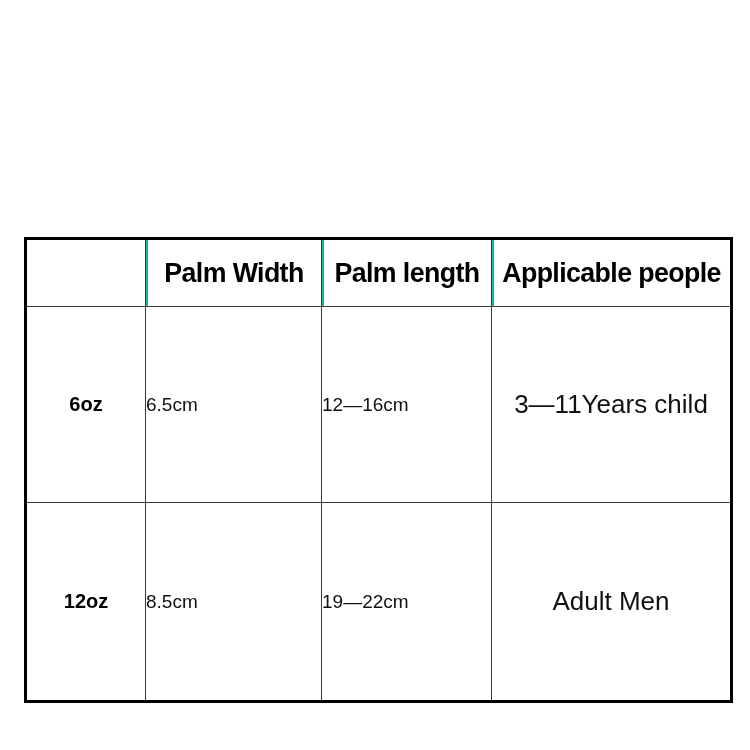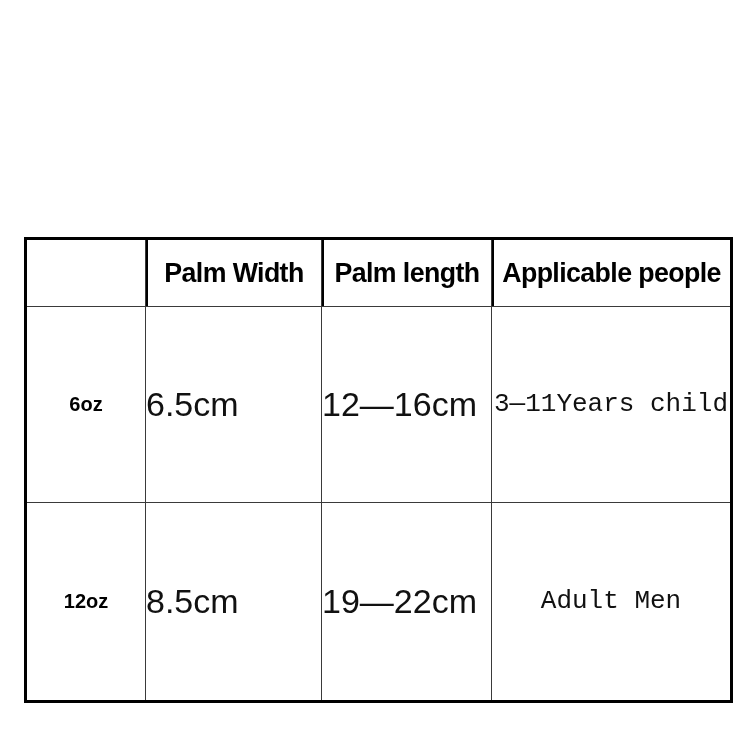--- a/index.html
+++ b/index.html
@@ -25,21 +25,21 @@
   
   #size-table {
     position: absolute;
     left: 24px;
     top: 237px;
     width: 706px;
     height: 466px;
     border-collapse: collapse;
     table-layout: fixed;
     border: 3px solid #000000;
-    background: #000000;
+    background: #14b8a6;
   }
 
   #size-table col.c-size  { width: 120px; }
   #size-table col.c-width { width: 176px; }
   #size-table col.c-len   { width: 170px; }
   #size-table col.c-people{ width: 240px; }
 
   #size-table td,
   #size-table th {
     border: 1px solid #3a3a3a;
@@ -75,35 +75,34 @@
 
   .cell-size {
     font-weight: bold;
     font-size: 20px;
     text-align: center;
     color: #000000;
     white-space: nowrap;
   }
 
   .cell-measure {
-    font-size: 34px;
+    font-size: 19px;
     text-align: left;
     padding-left: 14px;
     color: #111111;
     white-space: nowrap;
   }
 
   .cell-people {
     font-size: 26px;
     text-align: center;
     color: #111111;
     white-space: nowrap;
     line-height: 1.28;
     overflow: visible;
-    font-family: Liberation Mono, monospace;
   }
   .cell-people .ln { display: block; }
 </style>
 </head>
 <body>
 
 <div id="canvas">
 
   <table id="size-table">
     <colgroup>

